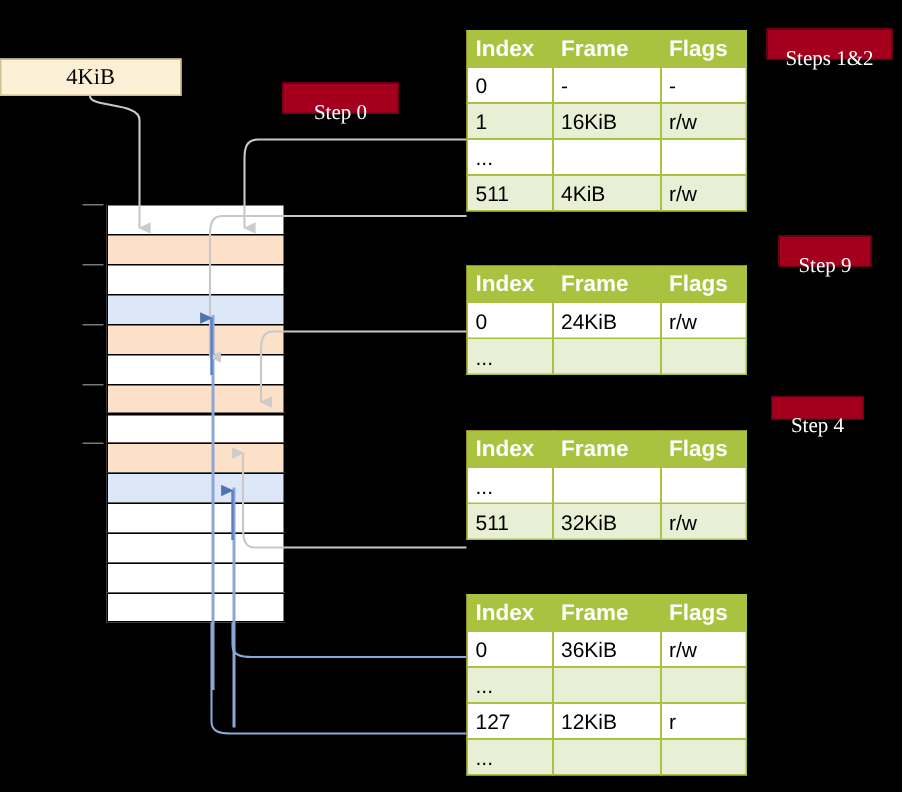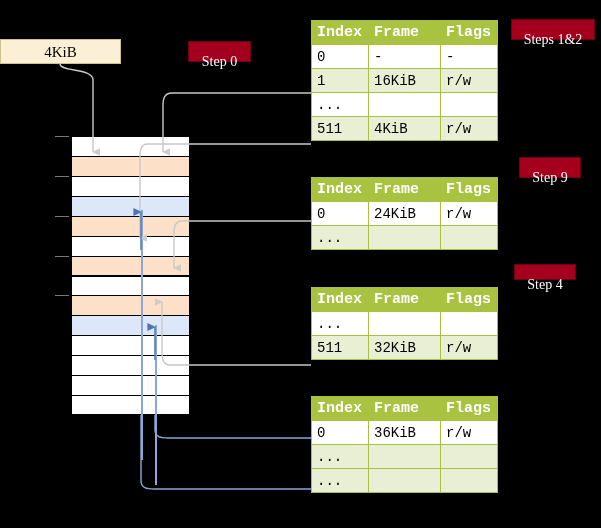--- a/index.html
+++ b/index.html
@@ -36,21 +36,21 @@
     text-align:center;
     color:#000;
   }
 
   
   .ptable{
     position:absolute;
     border-collapse:collapse;
     background:#eab308;
     font-size:14px;
-    font-family:Liberation Mono, monospace;
+    font-family:Liberation Sans, sans-serif;
     table-layout:fixed;
   }
   .ptable td,.ptable th{
     border:1px solid #a8c140;
     padding:1px 5px;
     height:24px;
     box-sizing:border-box;
     text-align:left;
     vertical-align:middle;
     overflow:hidden;
@@ -81,21 +81,21 @@
 </style>
 </head>
 <body>
 
 <div class="stage">
 
   <div class="kib-box" style="left:0px;top:39px;width:121px;height:25px;">
     <span>4KiB</span>
   </div>
 
-  <div class="badge" style="left:188px;top:41px;width:63px;height:21px;">
+  <div class="badge" style="left:188px;top:55px;width:78px;height:21px;">
     <span>Step 0</span>
   </div>
   <div class="badge" style="left:511px;top:19px;width:84px;height:21px;">
     <span>Steps 1&amp;2</span>
   </div>
   <div class="badge" style="left:519px;top:157px;width:62px;height:21px;">
     <span>Step 9</span>
   </div>
   <div class="badge" style="left:514px;top:264px;width:62px;height:16px;">
     <span>Step 4</span>
@@ -211,20 +211,25 @@
         <tr class="plain">
           <td class="col-idx">0</td>
           <td class="col-frm">36KiB</td>
           <td class="col-flg">r/w</td>
         </tr>
         <tr class="alt">
           <td class="col-idx">...</td>
           <td class="col-frm"></td>
           <td class="col-flg"></td>
         </tr>
+        <tr class="plain">
+          <td class="col-idx">127</td>
+          <td class="col-frm">12KiB</td>
+          <td class="col-flg">r</td>
+        </tr>
         <tr class="alt">
           <td class="col-idx">...</td>
           <td class="col-frm"></td>
           <td class="col-flg"></td>
         </tr>
       </tbody>
     </table>
 
   <svg class="svgover" viewBox="0 0 601 528" xmlns="http://www.w3.org/2000/svg">
     <defs>

